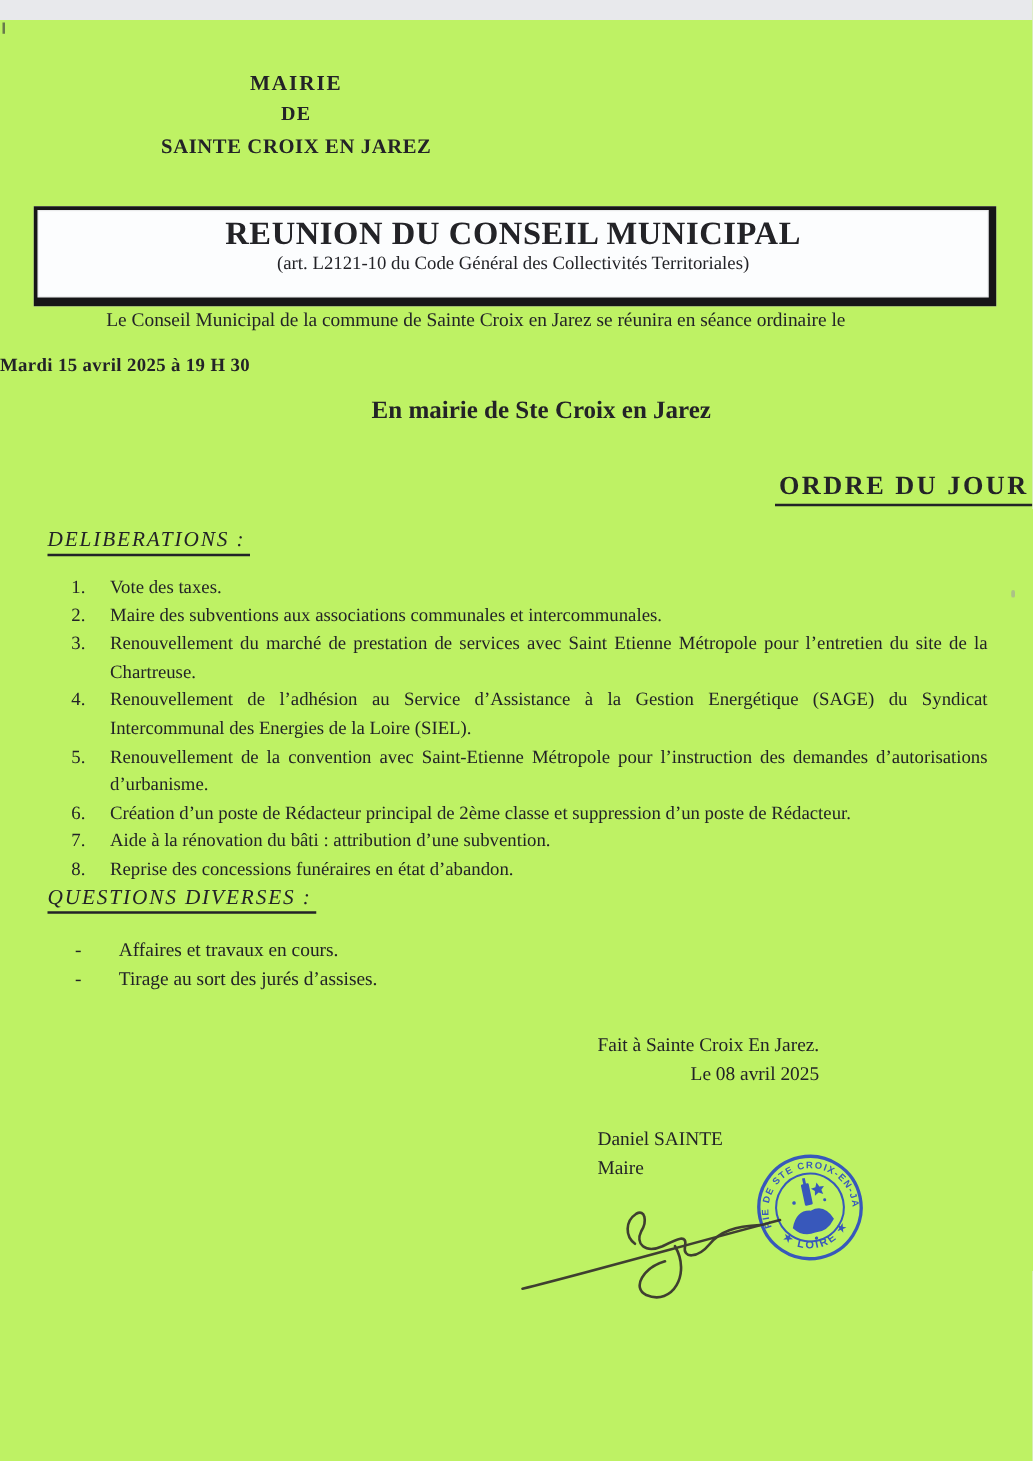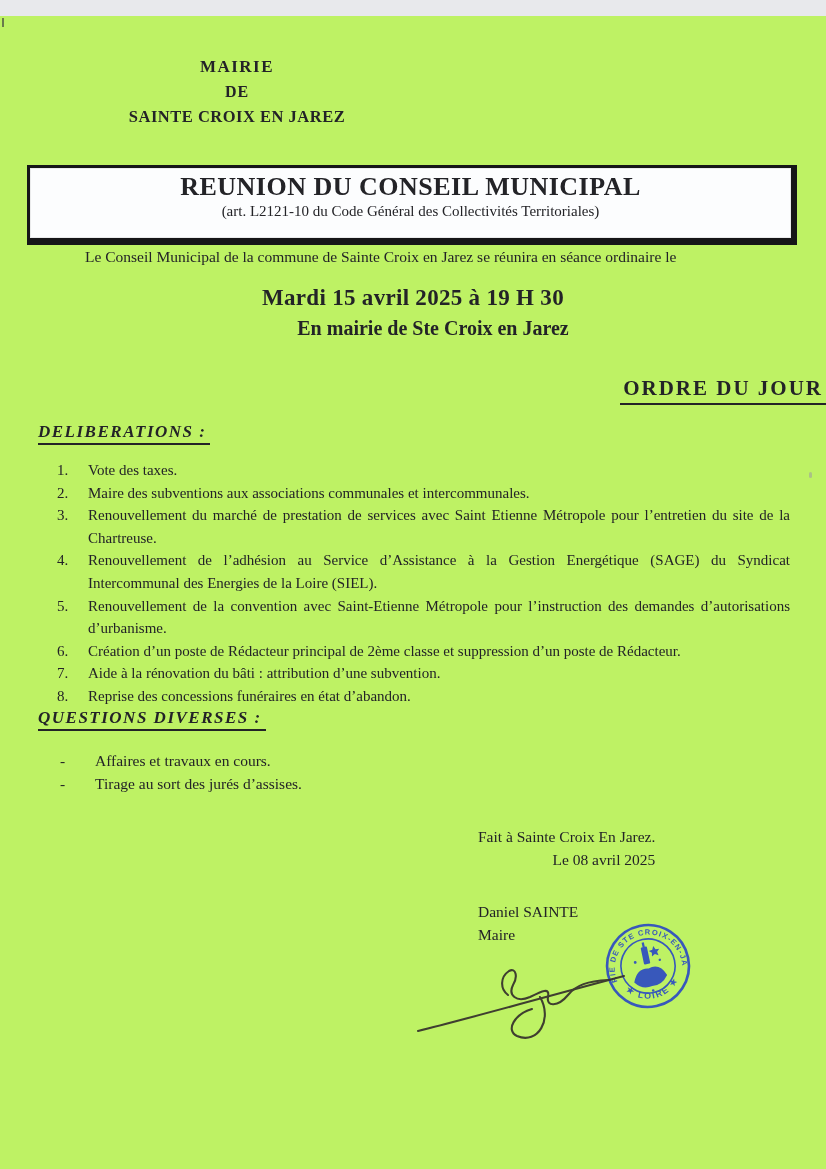--- a/index.html
+++ b/index.html
@@ -25,32 +25,32 @@
     position:absolute;left:27px;top:149px;width:770px;height:80px;
     box-sizing:border-box;background:#fcfdfe;
     border:3px solid #161618;border-right-width:6px;border-bottom-width:7px;
     box-shadow:inset 0 0 0 1px rgba(0,0,0,.07);
     text-align:center;
   }
   .tb-title{font-size:26px;font-weight:bold;letter-spacing:.5px;margin-top:4px;}
   .tb-subtitle{font-size:15px;margin-top:1px;}
   
   .intro{position:absolute;left:85px;top:232px;font-size:15.5px;white-space:nowrap;text-align:right;}
-  .meeting-datetime{position:absolute;left:0;top:269px;width:100%;text-align:center;
-    font-size:23px;font-weight:bold;letter-spacing:.3px;}
+  .meeting-datetime{position:absolute;left:0;top:269px;width:100%;text-align:left;
+    font-size:15px;font-weight:bold;letter-spacing:.3px;}
   .meeting-location{position:absolute;left:0;top:301px;width:100%;text-align:center;
     font-size:20px;font-weight:bold;padding-left:20px;}
   
   .agenda-title-wrap{position:absolute;left:0;top:360px;width:100%;text-align:right;}
   .agenda-title{display:inline-block;font-size:21px;font-weight:bold;letter-spacing:2px;
     border-bottom:2.5px solid #232327;padding:0 3px 2px 3px;}
   
   .section-heading{
     position:absolute;left:38px;
-    font-size:17px;font-weight:bold;font-style:italic;letter-spacing:1.5px;
+    font-size:17px;font-weight:normal;font-style:italic;letter-spacing:1.5px;
     border-bottom:2px solid #232327;padding:0 4px 1px 0;
   }
   .delib-heading{top:406px;}
   .qd-heading{top:692px;}
   
   .delib-list{
     position:absolute;left:57px;top:443px;width:733px;
     margin:0;padding:0;list-style:none;
     font-size:15px;line-height:22.6px;text-align:justify;
   }

